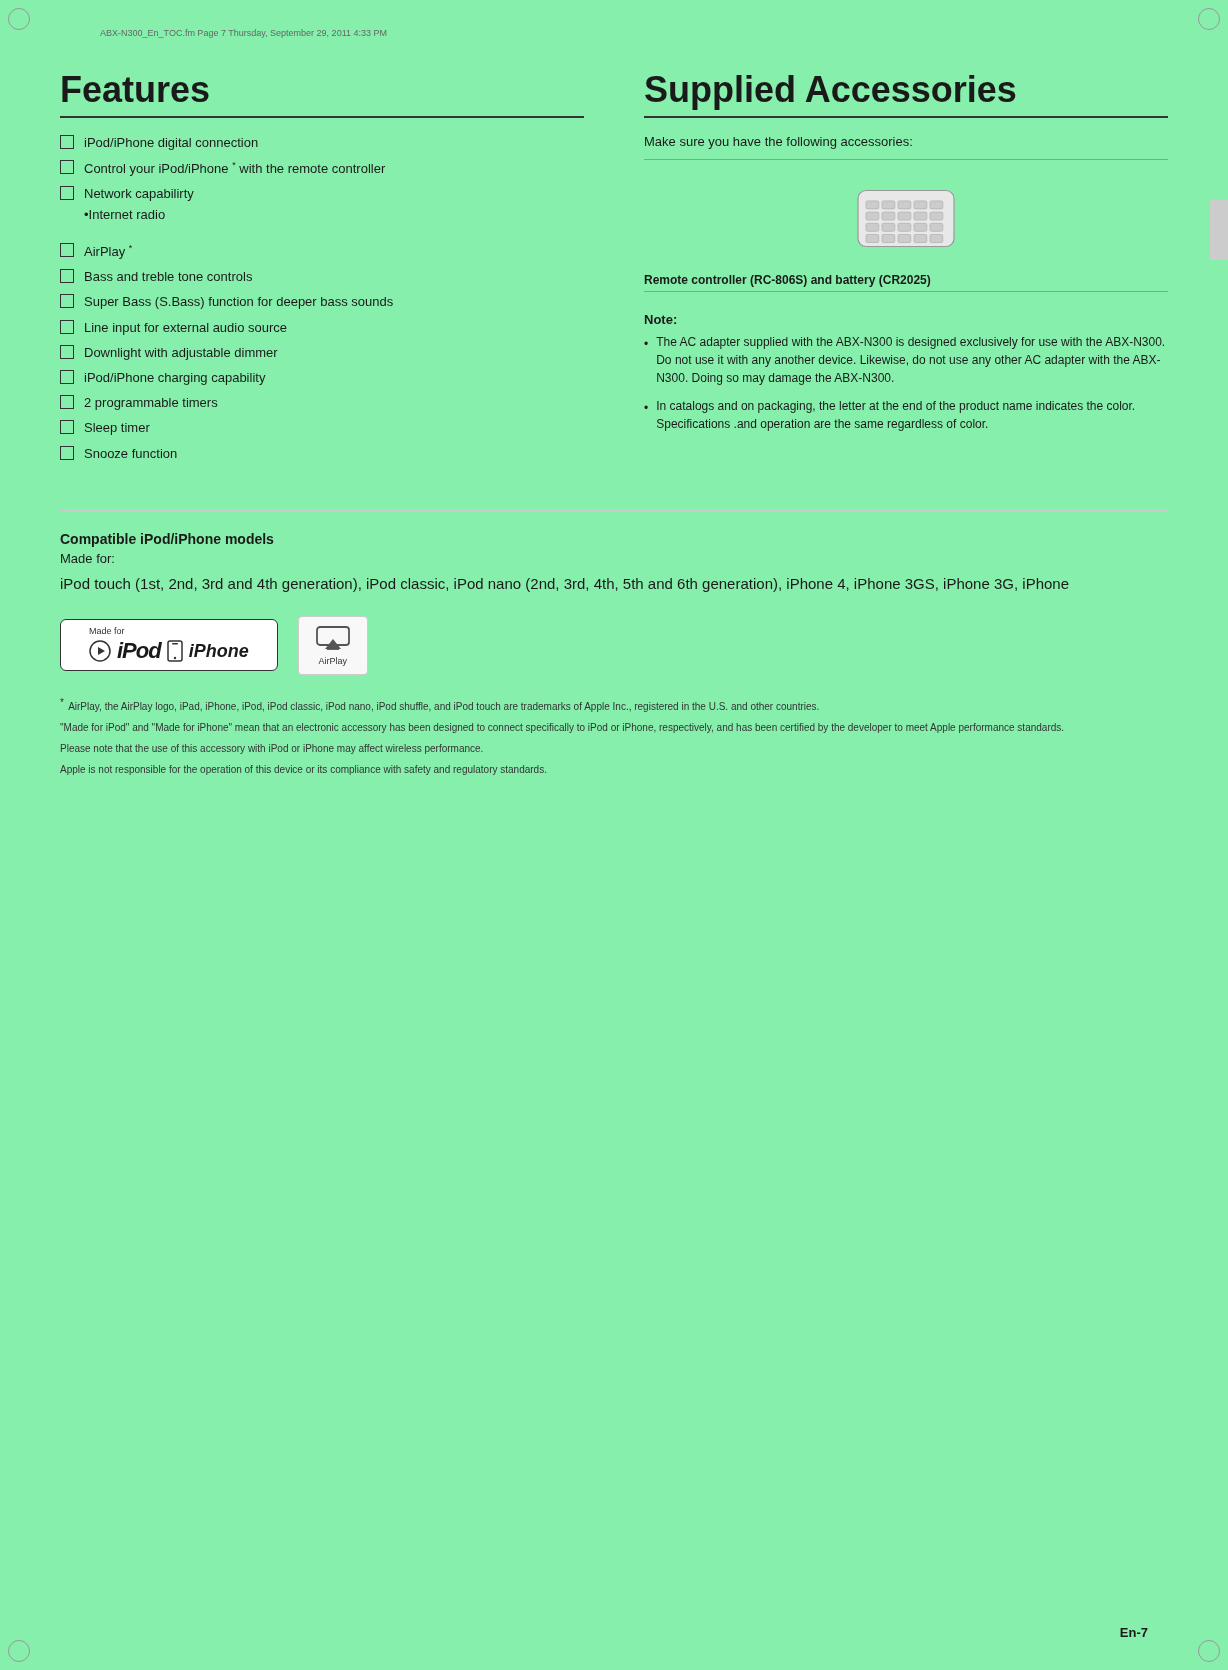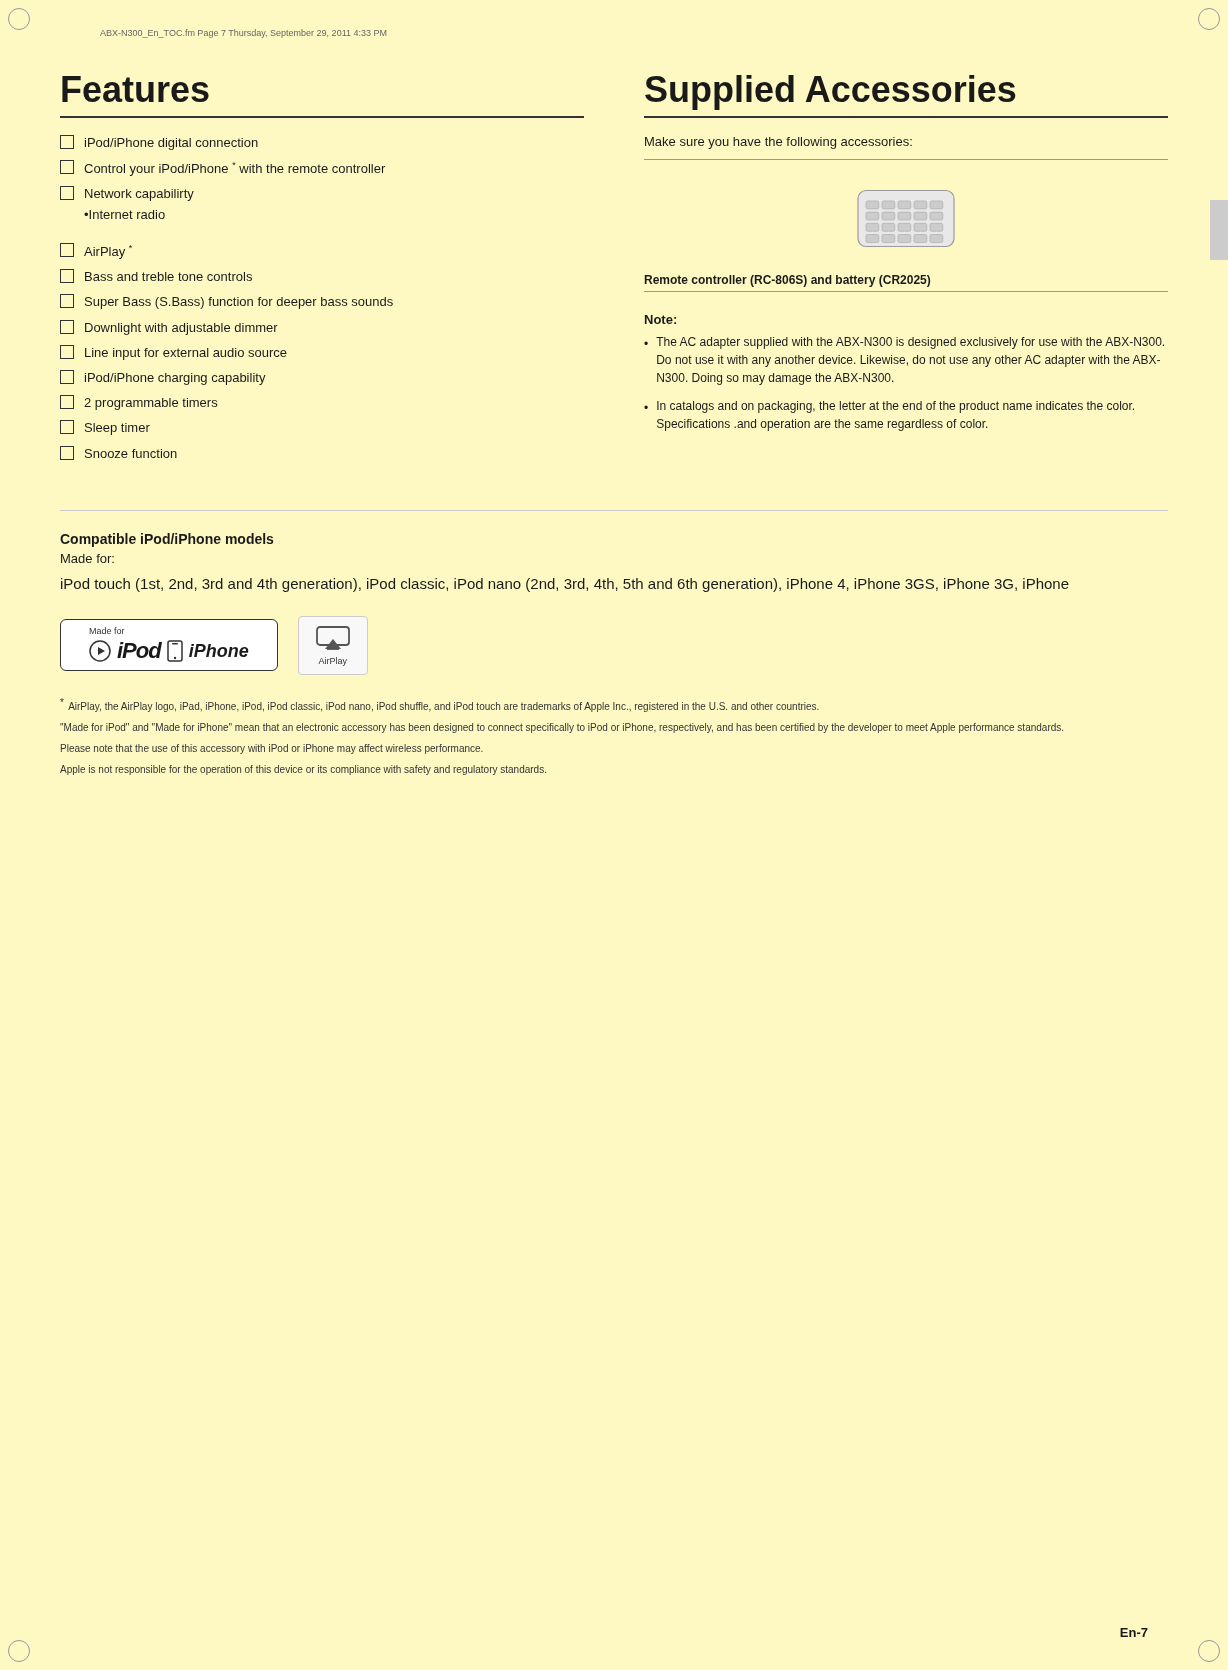--- a/index.html
+++ b/index.html
@@ -9,21 +9,21 @@
       font-size: 13px;
       color: #1a1a1a;
       width: 1228px;
       min-height: 1670px;
       position: relative;
     }
 
     .page-container {
       width: 1228px;
       min-height: 1670px;
-      background: #fef9c3;
+      background: #86efac;
       padding: 40px 60px 40px 60px;
       position: relative;
     }
 
     
     .corner-circle {
       position: absolute;
       width: 22px;
       height: 22px;
       border: 1.5px solid #999;
@@ -376,26 +376,26 @@
           <span>Bass and treble tone controls</span>
         </li>
 
         <li>
           <span class="checkbox-icon"></span>
           <span>Super Bass (S.Bass) function for deeper bass sounds</span>
         </li>
 
         <li>
           <span class="checkbox-icon"></span>
+          <span>Line input for external audio source</span>
+        </li>
+
+        <li>
+          <span class="checkbox-icon"></span>
           <span>Downlight with adjustable dimmer</span>
-        </li>
-
-        <li>
-          <span class="checkbox-icon"></span>
-          <span>Line input for external audio source</span>
         </li>
 
         <li>
           <span class="checkbox-icon"></span>
           <span>iPod/iPhone charging capability</span>
         </li>
 
         <li>
           <span class="checkbox-icon"></span>
           <span>2 programmable timers</span>

